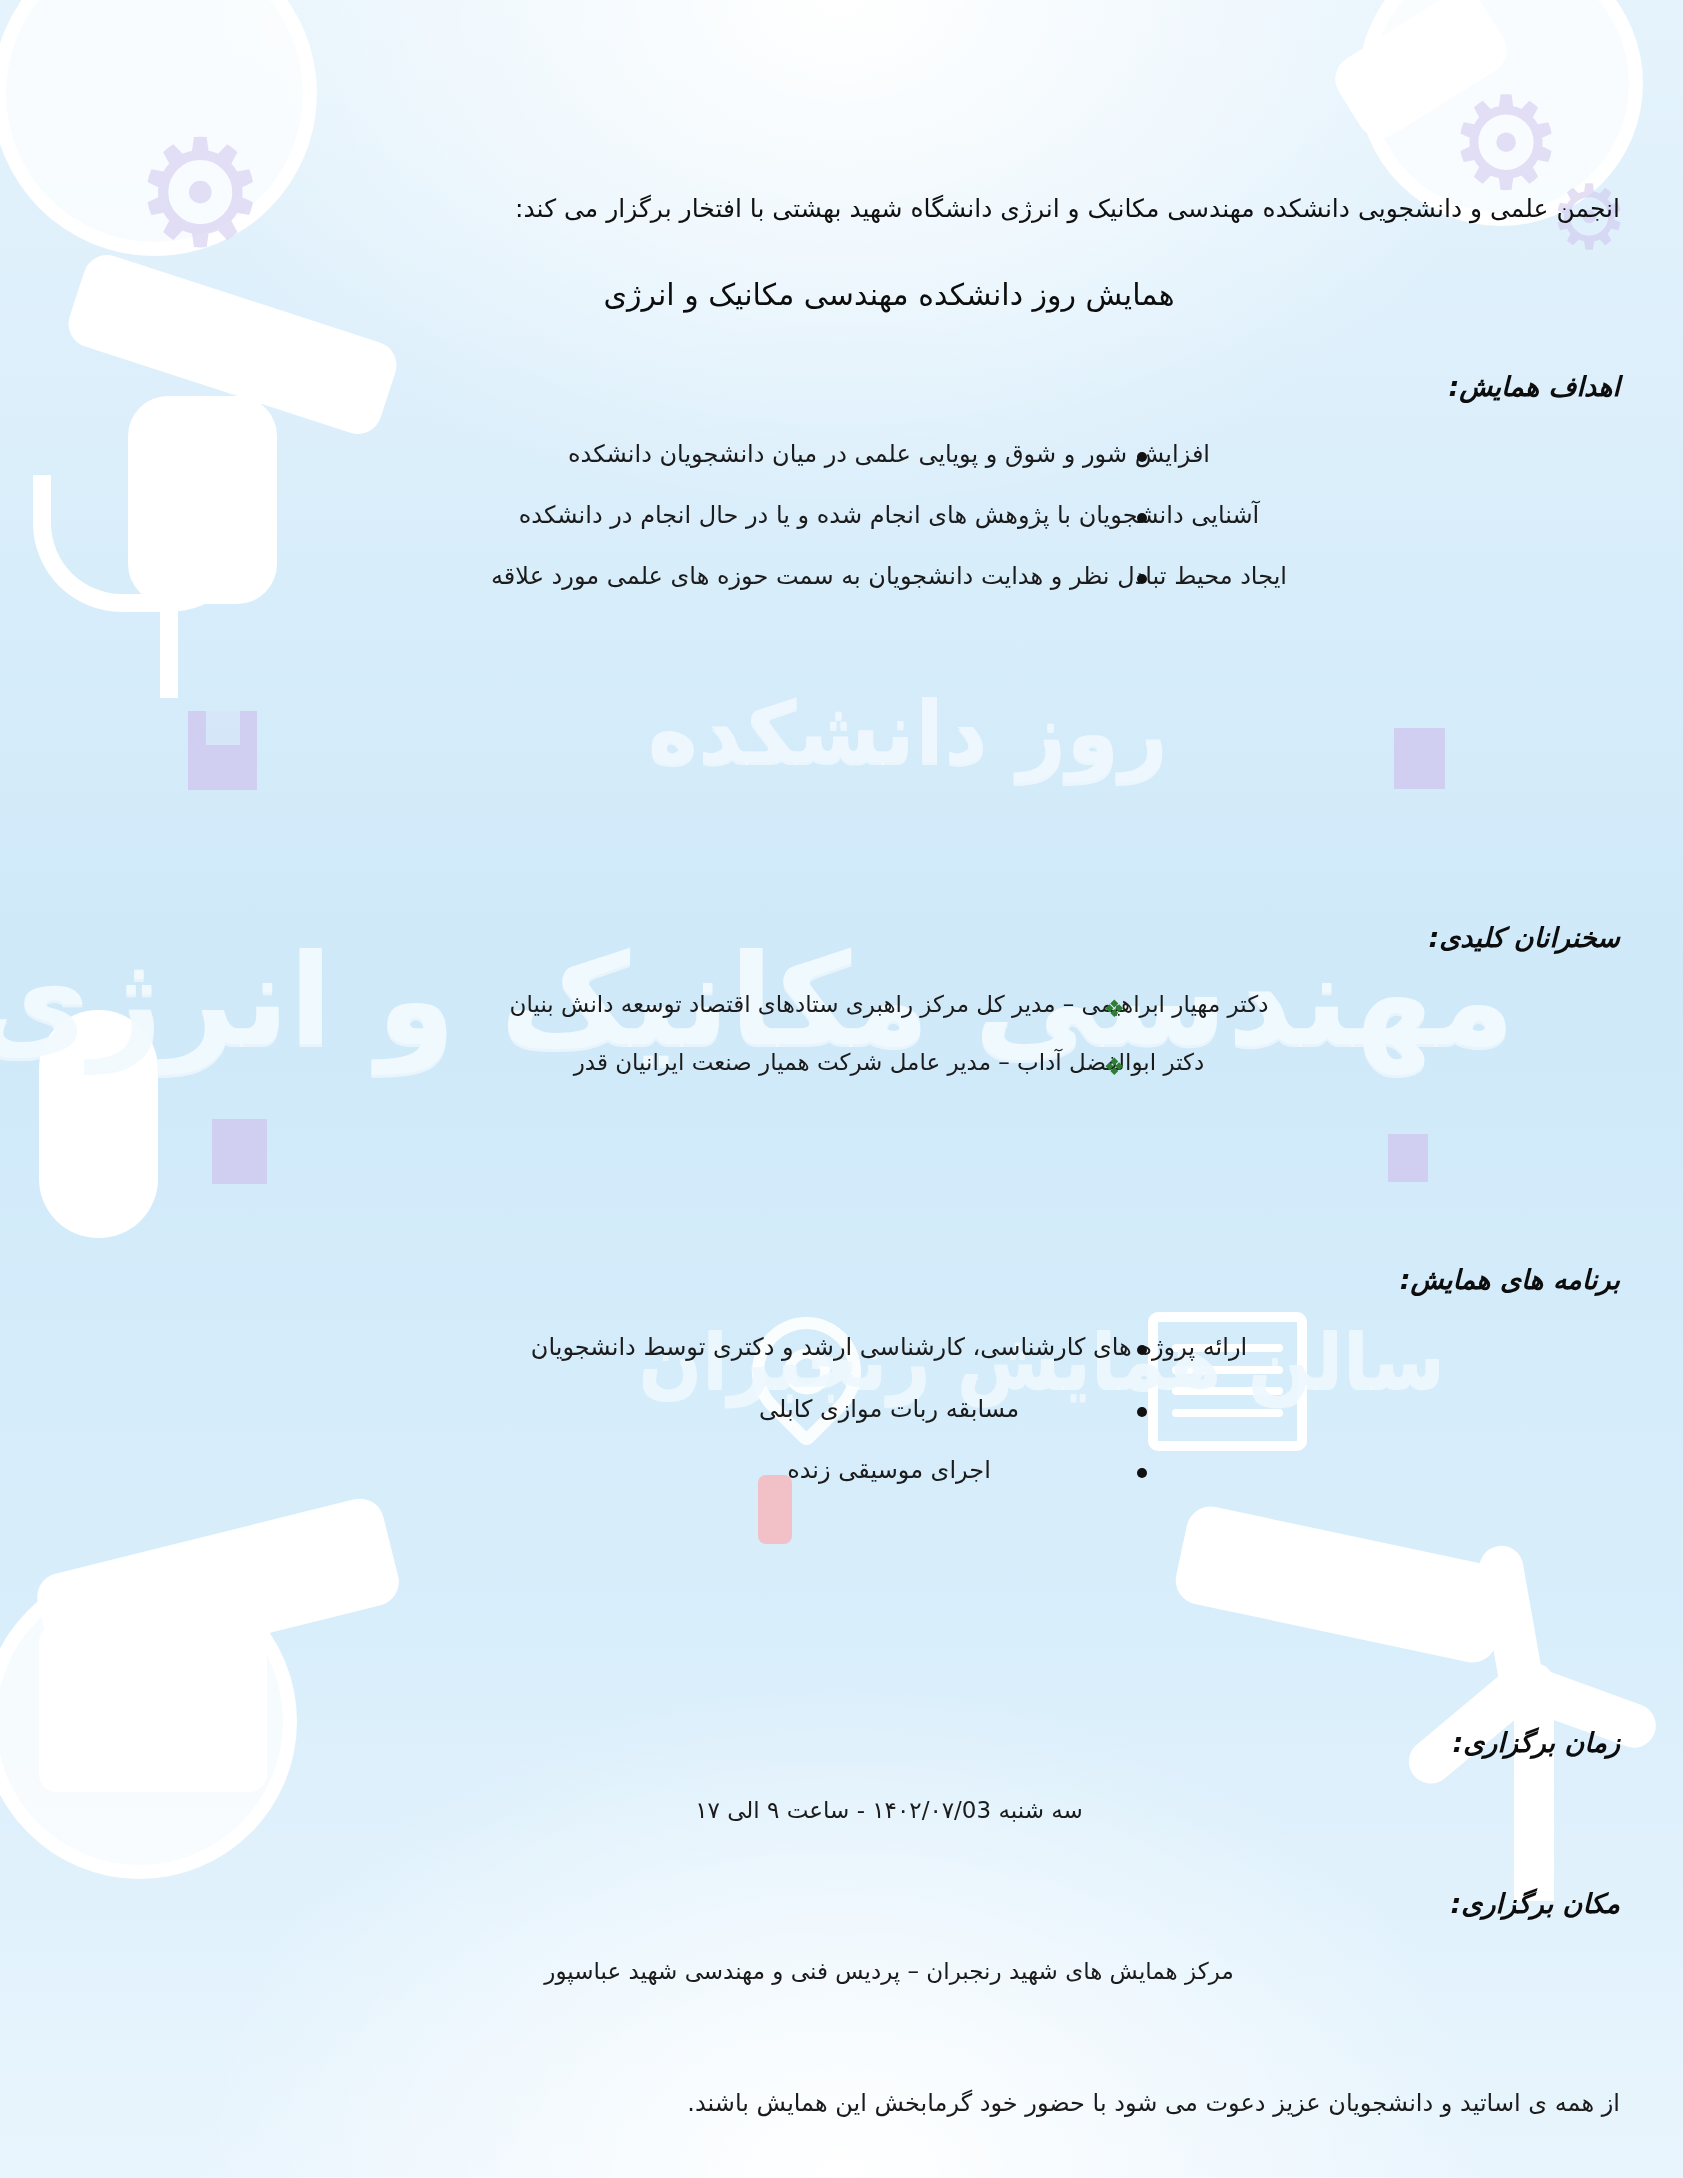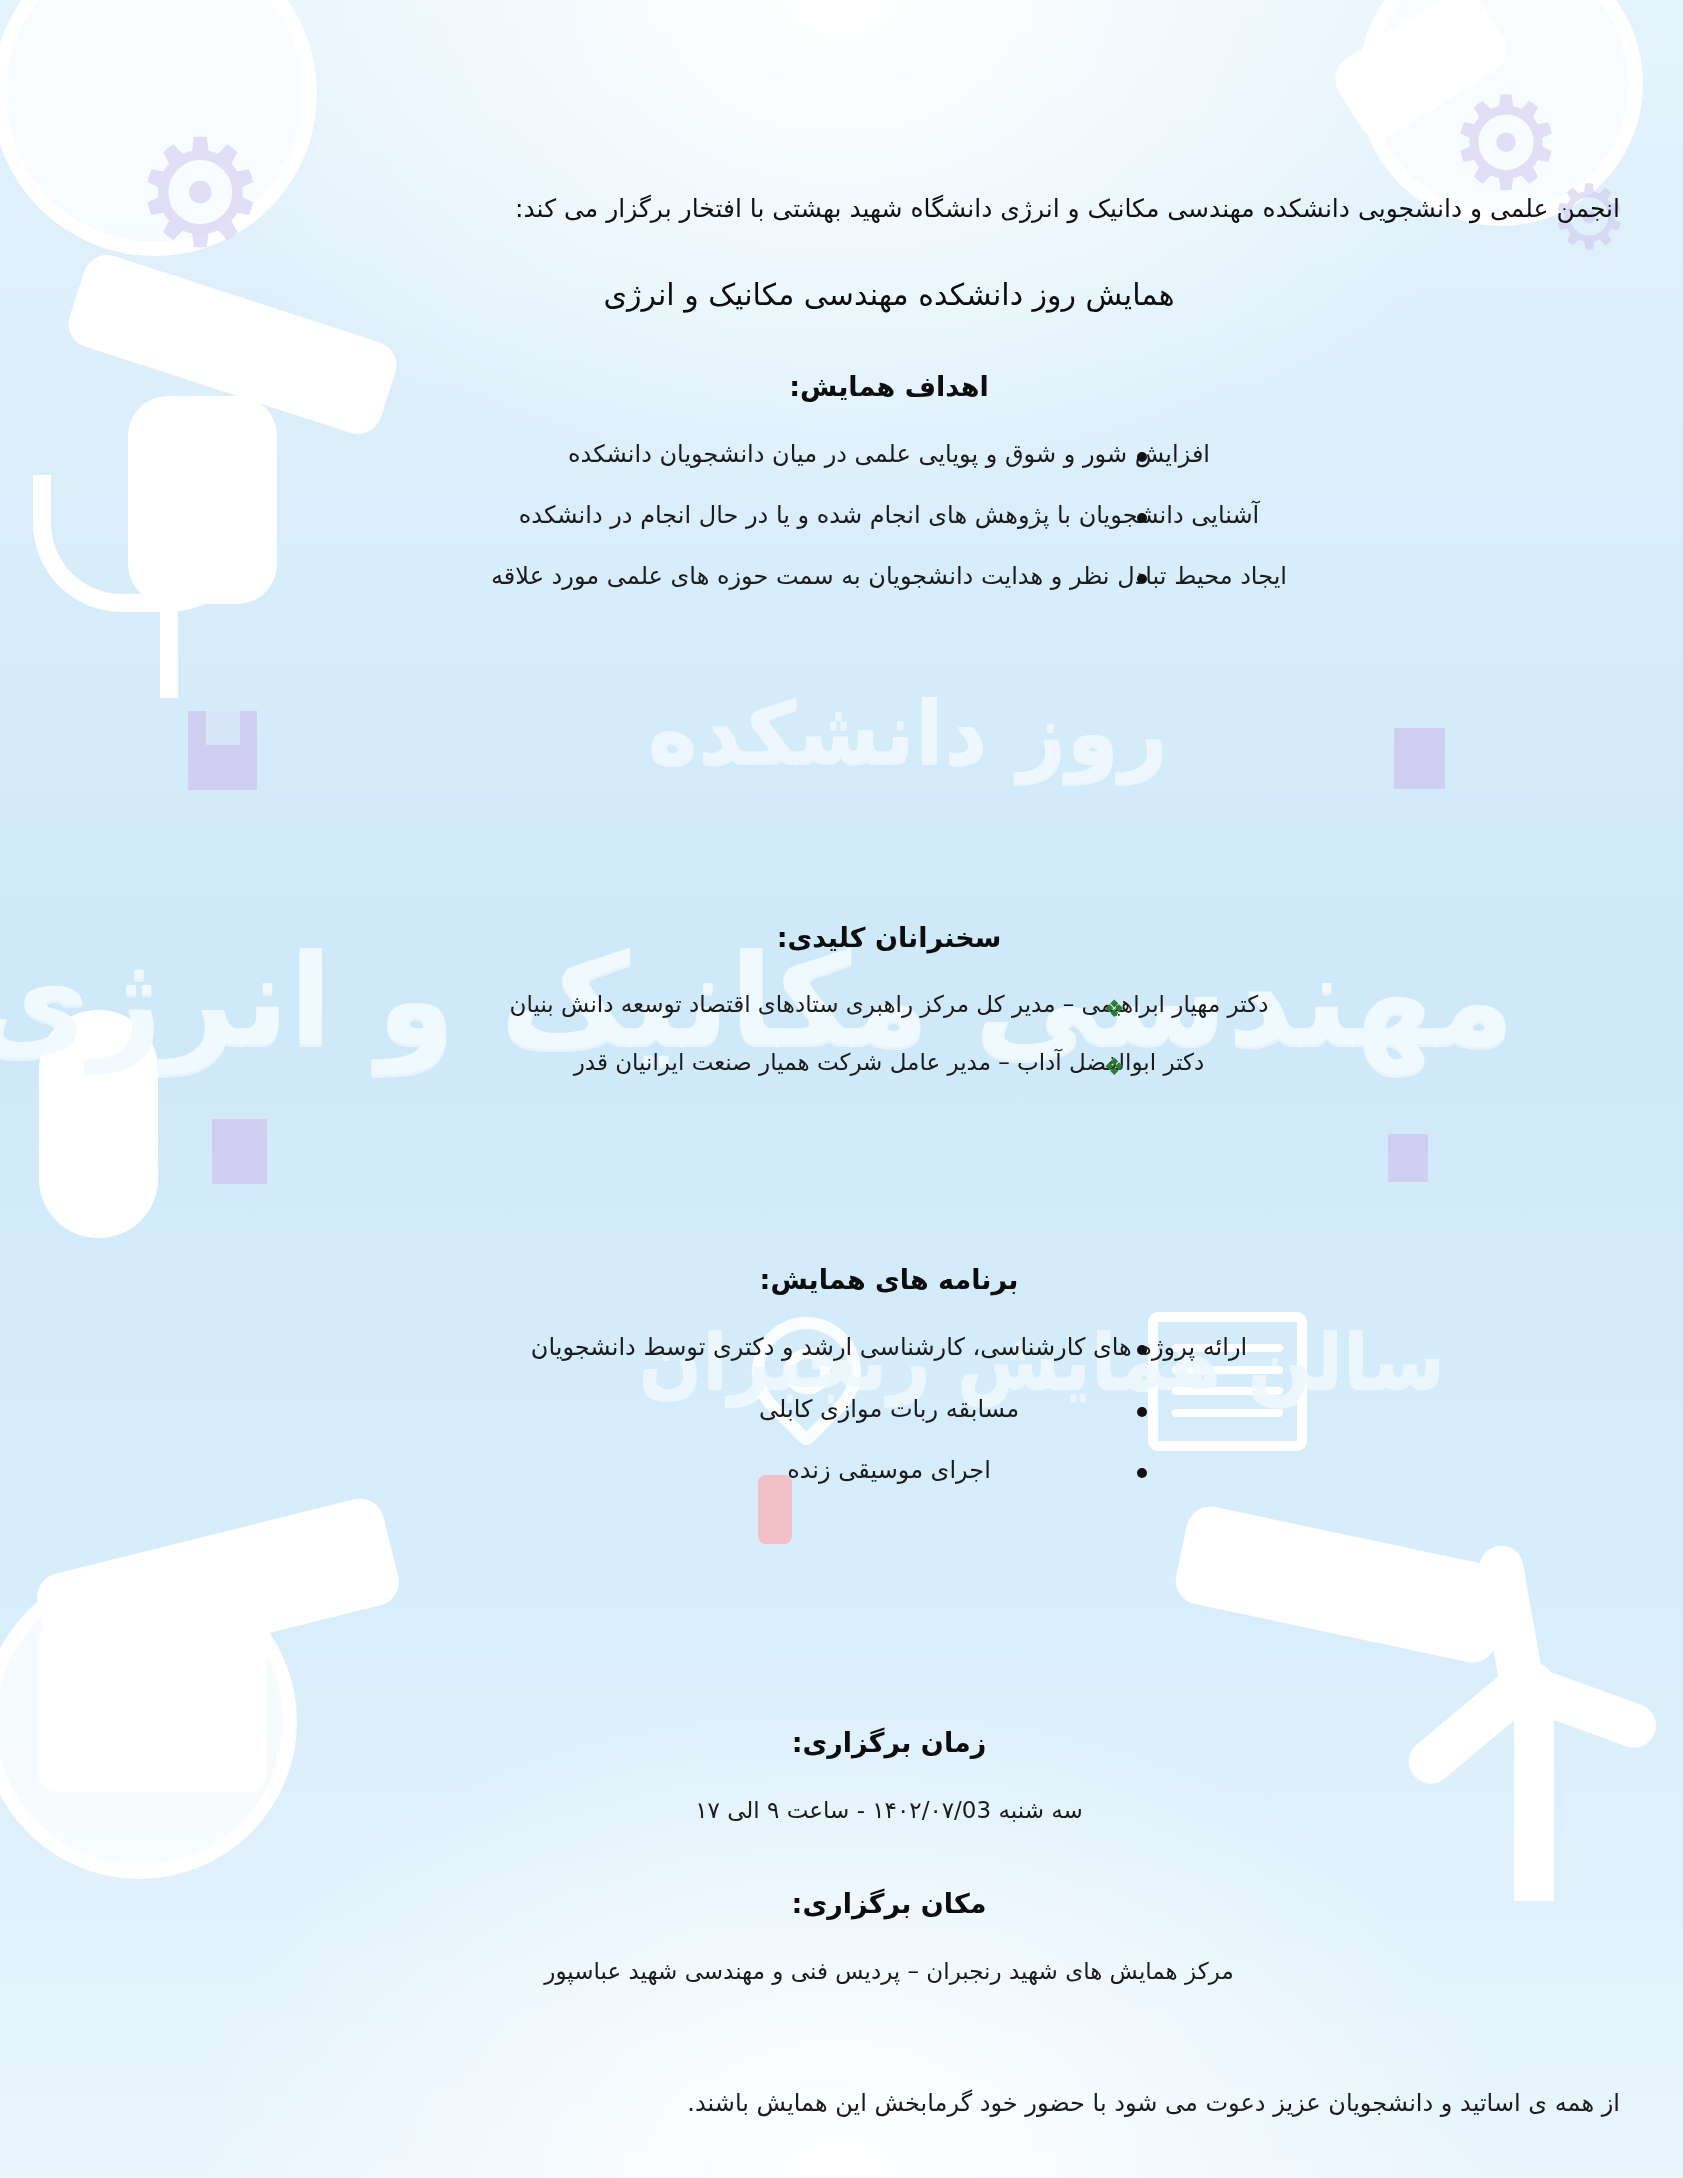--- a/index.html
+++ b/index.html
@@ -202,23 +202,24 @@
   .poster-title {
     font-size: 30px;
     font-weight: normal;
     text-align: center;
     margin: 0 0 59px 0;
     color: #0d0d0d;
   }
   h2.section-title {
     font-size: 27px;
     font-weight: bold;
-    text-align: center;
+    text-align: right;
     margin: 0 0 34px 0;
     color: #0d0d0d;
+    font-style: italic;
   }
   ul.bullets {
     list-style: none;
     margin: 0 0 65px 0;
     padding: 0;
   }
   ul.bullets li {
     font-size: 24px;
     line-height: 1.55;
     text-align: center;

